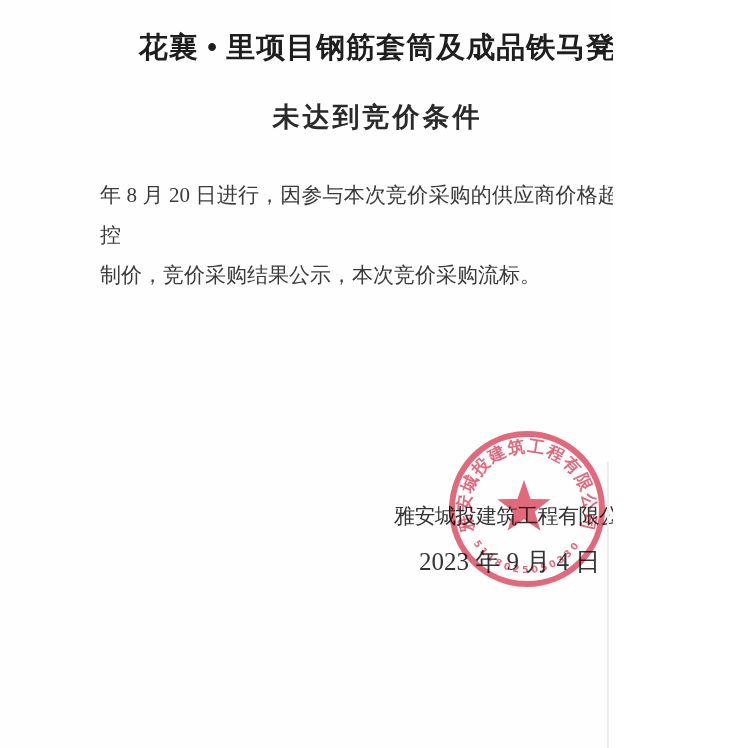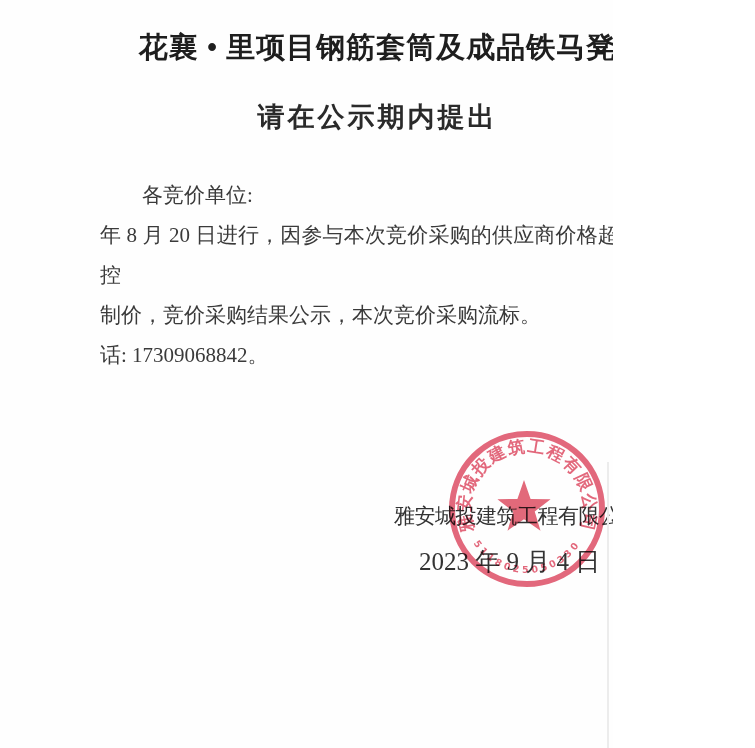--- a/index.html
+++ b/index.html
@@ -49,27 +49,25 @@
     position:absolute;right:4px;top:462px;width:2px;height:286px;
     background:#ececec;
   }
 </style>
 </head>
 <body>
 
 <div class="page">
 
   <div class="title1">花襄 • 里项目钢筋套筒及成品铁马凳</div>
-  <div class="title2">请在公示期内提出</div>
+  <div class="title2">未达到竞价条件</div>
 
   <div class="body-block">
-    <div class="line ind">各竞价单位:</div>
     <div class="line just">年 8 月 20 日进行，因参与本次竞价采购的供应商价格超过控</div>
     <div class="line">制价，竞价采购结果公示，本次竞价采购流标。</div>
-    <div class="line">话: 17309068842。</div>
   </div>
 
   <div class="sig-company">雅安城投建筑工程有限公司</div>
   <div class="sig-date">2023 年 9 月 4 日</div>
 
   <div class="stamp">
     <svg viewBox="0 0 156 156" width="156" height="156" xmlns="http://www.w3.org/2000/svg">
       <defs>
         <path id="sealArc" d="M 25.5,100.3 A 57,57 0 1 1 130.5,100.3" fill="none"></path>
         <path id="codeArc" d="M 24.6,112.4 A 63,63 0 0 0 131.4,112.4" fill="none"></path>

